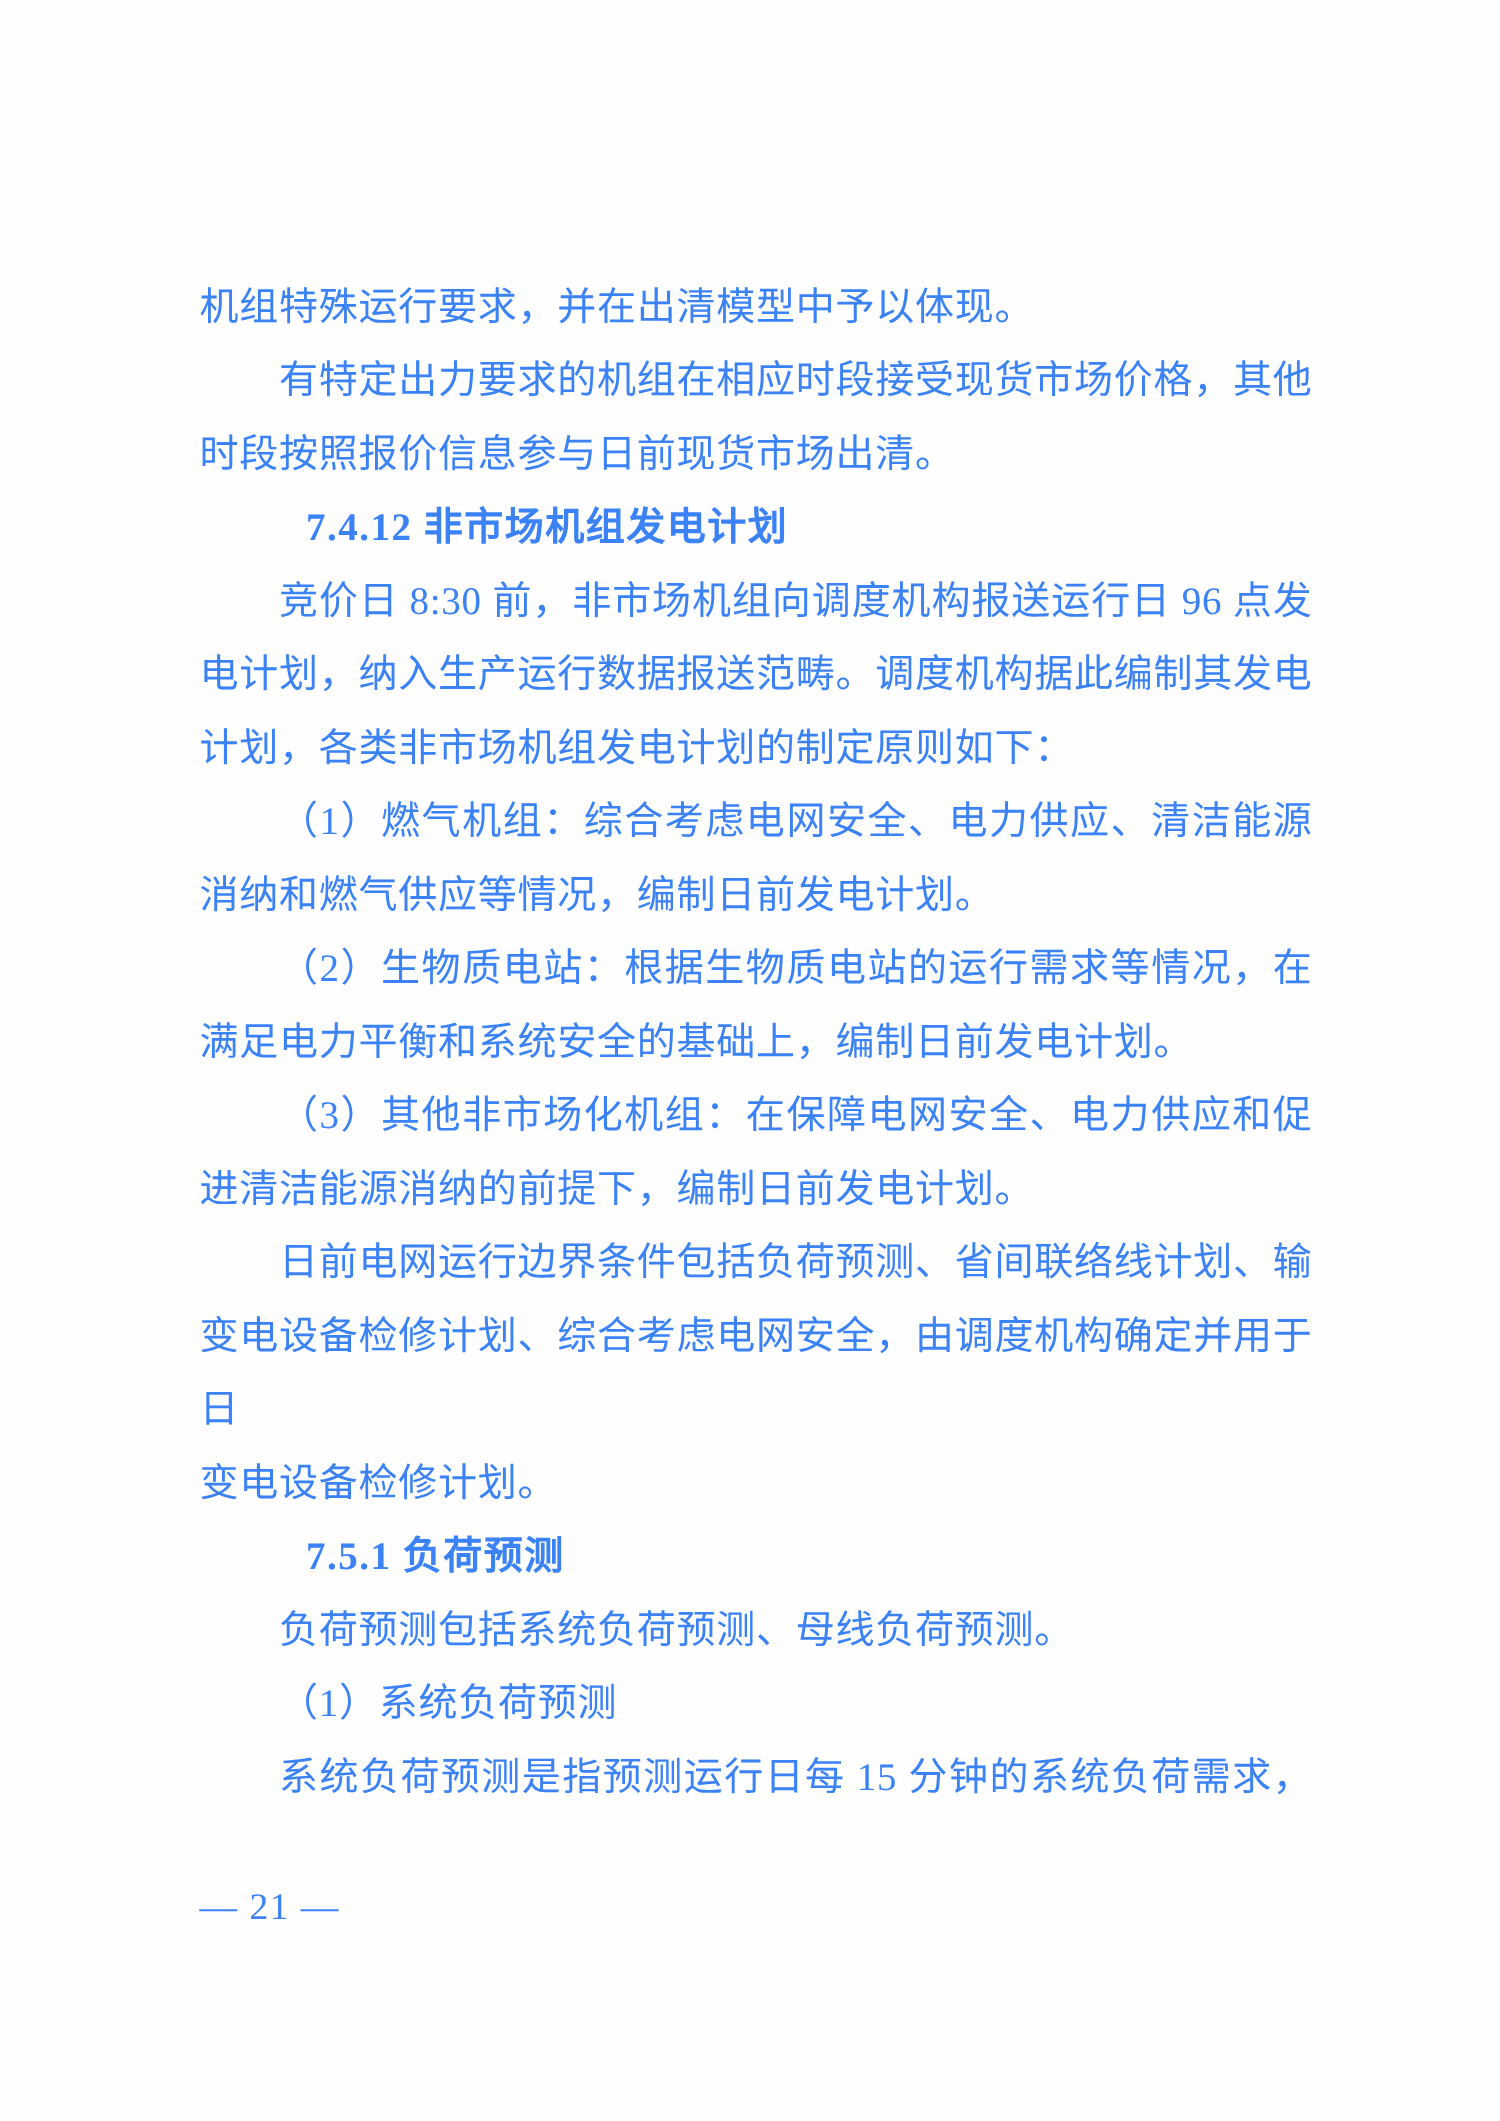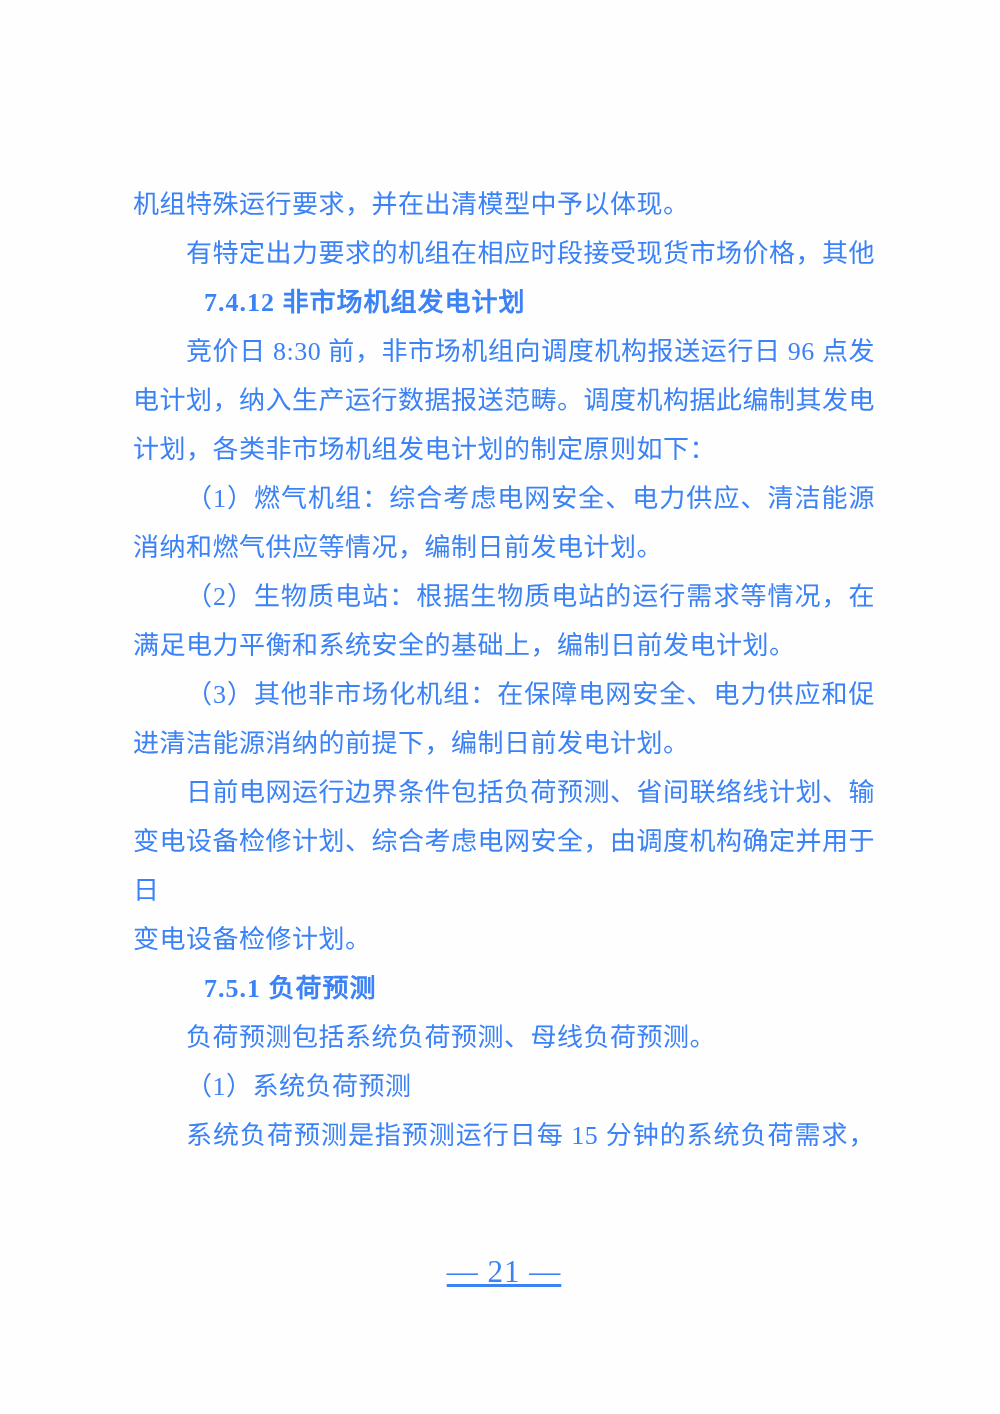--- a/index.html
+++ b/index.html
@@ -39,37 +39,37 @@
   .block.h3 .line {
     font-weight: 700;
     letter-spacing: 1px;
     margin-left: 18px;
   }
   .footer {
     position: absolute;
     left: 133px;
     top: 1252px;
     width: 742px;
-    text-align: center;
-    font-size: 31px;
+    text-align: left;
+    font-size: 25px;
     line-height: 40px;
     letter-spacing: 1px;
-    text-decoration: underline;
   }
 </style>
 </head>
 <body>
 
 <div class="page">
   <main class="content" id="content">
       <div class="block body">
         <div class="line">机组特殊运行要求，并在出清模型中予以体现。</div>
       </div>
       <div class="block body">
         <div class="line indent stretch">有特定出力要求的机组在相应时段接受现货市场价格，其他</div>
+        <div class="line">时段按照报价信息参与日前现货市场出清。</div>
       </div>
       <div class="block h3">
         <div class="line indent">7.4.12 非市场机组发电计划</div>
       </div>
       <div class="block body">
         <div class="line indent stretch">竞价日 8:30 前，非市场机组向调度机构报送运行日 96 点发</div>
         <div class="line stretch">电计划，纳入生产运行数据报送范畴。调度机构据此编制其发电</div>
         <div class="line">计划，各类非市场机组发电计划的制定原则如下：</div>
       </div>
       <div class="block body">

